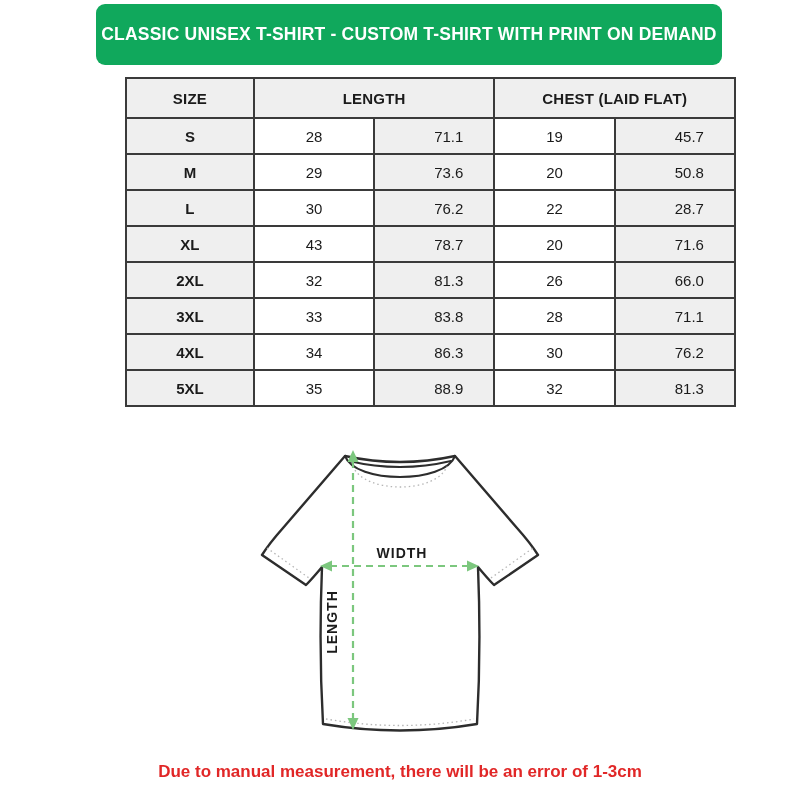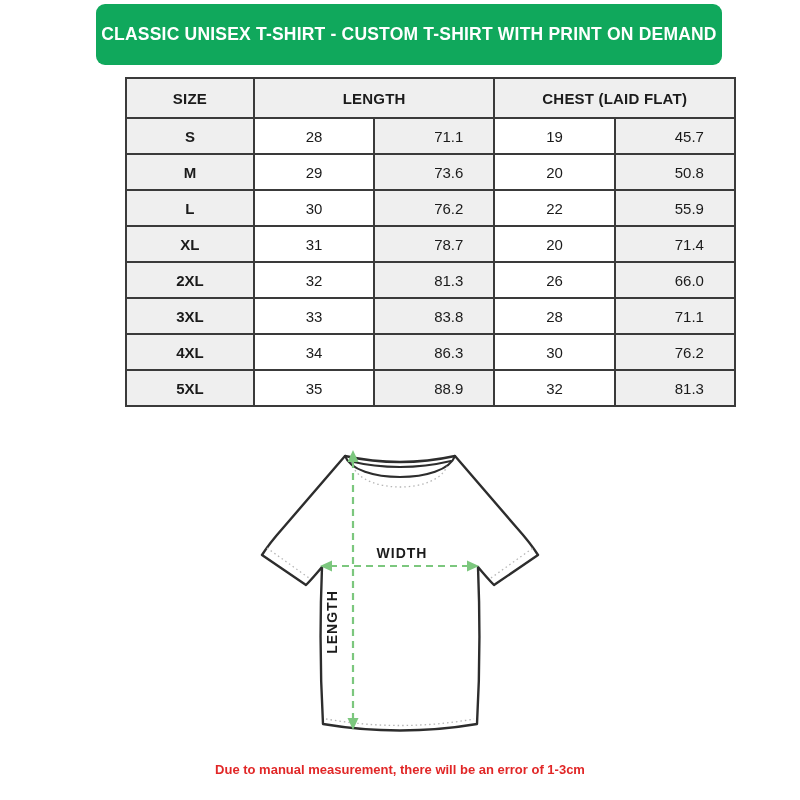--- a/index.html
+++ b/index.html
@@ -57,21 +57,21 @@
   .dim-line{fill:none;stroke:var(--arrow-green);stroke-width:2.2;stroke-dasharray:7 5;}
   .dim-head{fill:var(--arrow-green);stroke:none;}
   .dim-label{
     fill:var(--ink);font-family:"Liberation Sans",sans-serif;
     font-size:14px;font-weight:bold;letter-spacing:1px;
   }
   
   .footer-note{
     position:absolute;left:0;top:762px;width:800px;
     text-align:center;color:var(--footer-red);
-    font-size:13px;font-weight:bold;
+    font-size:17px;font-weight:bold;
   }
 </style>
 </head>
 <body>
 
 <div class="page">
 
   <div class="banner">
     <h1>CLASSIC UNISEX T-SHIRT - CUSTOM T-SHIRT WITH PRINT ON DEMAND</h1>
   </div>
@@ -104,28 +104,28 @@
           <td class="col-in">29</td>
           <td class="col-cm">73.6</td>
           <td class="col-in">20</td>
           <td class="col-cm">50.8</td>
         </tr>
         <tr>
           <td class="col-size">L</td>
           <td class="col-in">30</td>
           <td class="col-cm">76.2</td>
           <td class="col-in">22</td>
-          <td class="col-cm">55.9</td>
+          <td class="col-cm">28.7</td>
         </tr>
         <tr>
           <td class="col-size">XL</td>
-          <td class="col-in">31</td>
+          <td class="col-in">43</td>
           <td class="col-cm">78.7</td>
           <td class="col-in">20</td>
-          <td class="col-cm">71.4</td>
+          <td class="col-cm">71.6</td>
         </tr>
         <tr>
           <td class="col-size">2XL</td>
           <td class="col-in">32</td>
           <td class="col-cm">81.3</td>
           <td class="col-in">26</td>
           <td class="col-cm">66.0</td>
         </tr>
         <tr>
           <td class="col-size">3XL</td>

